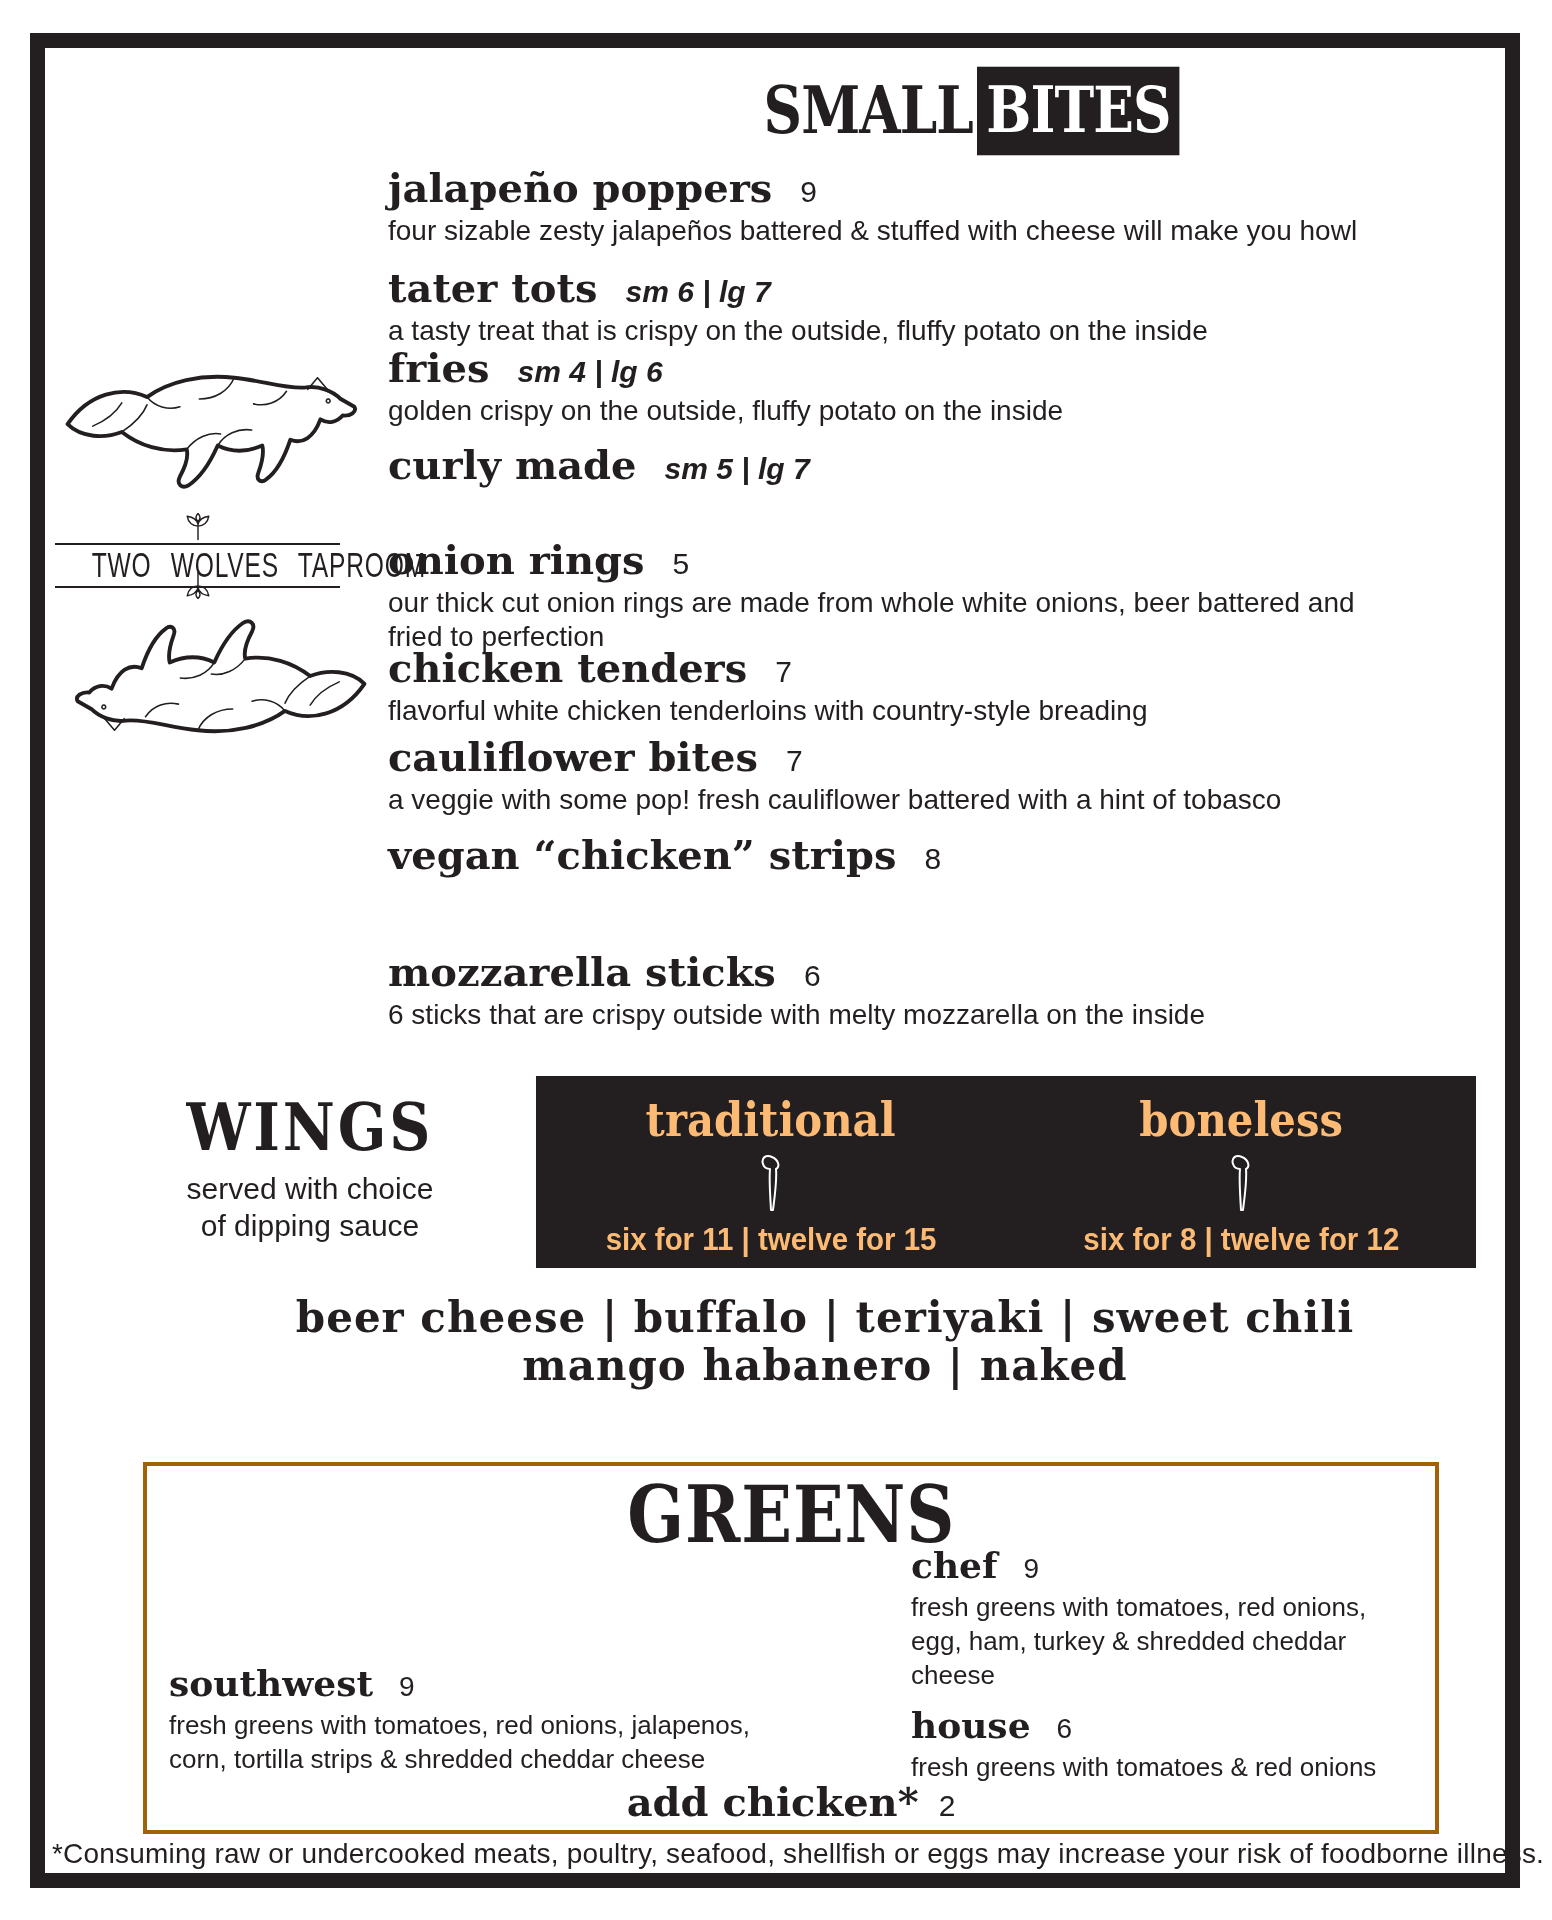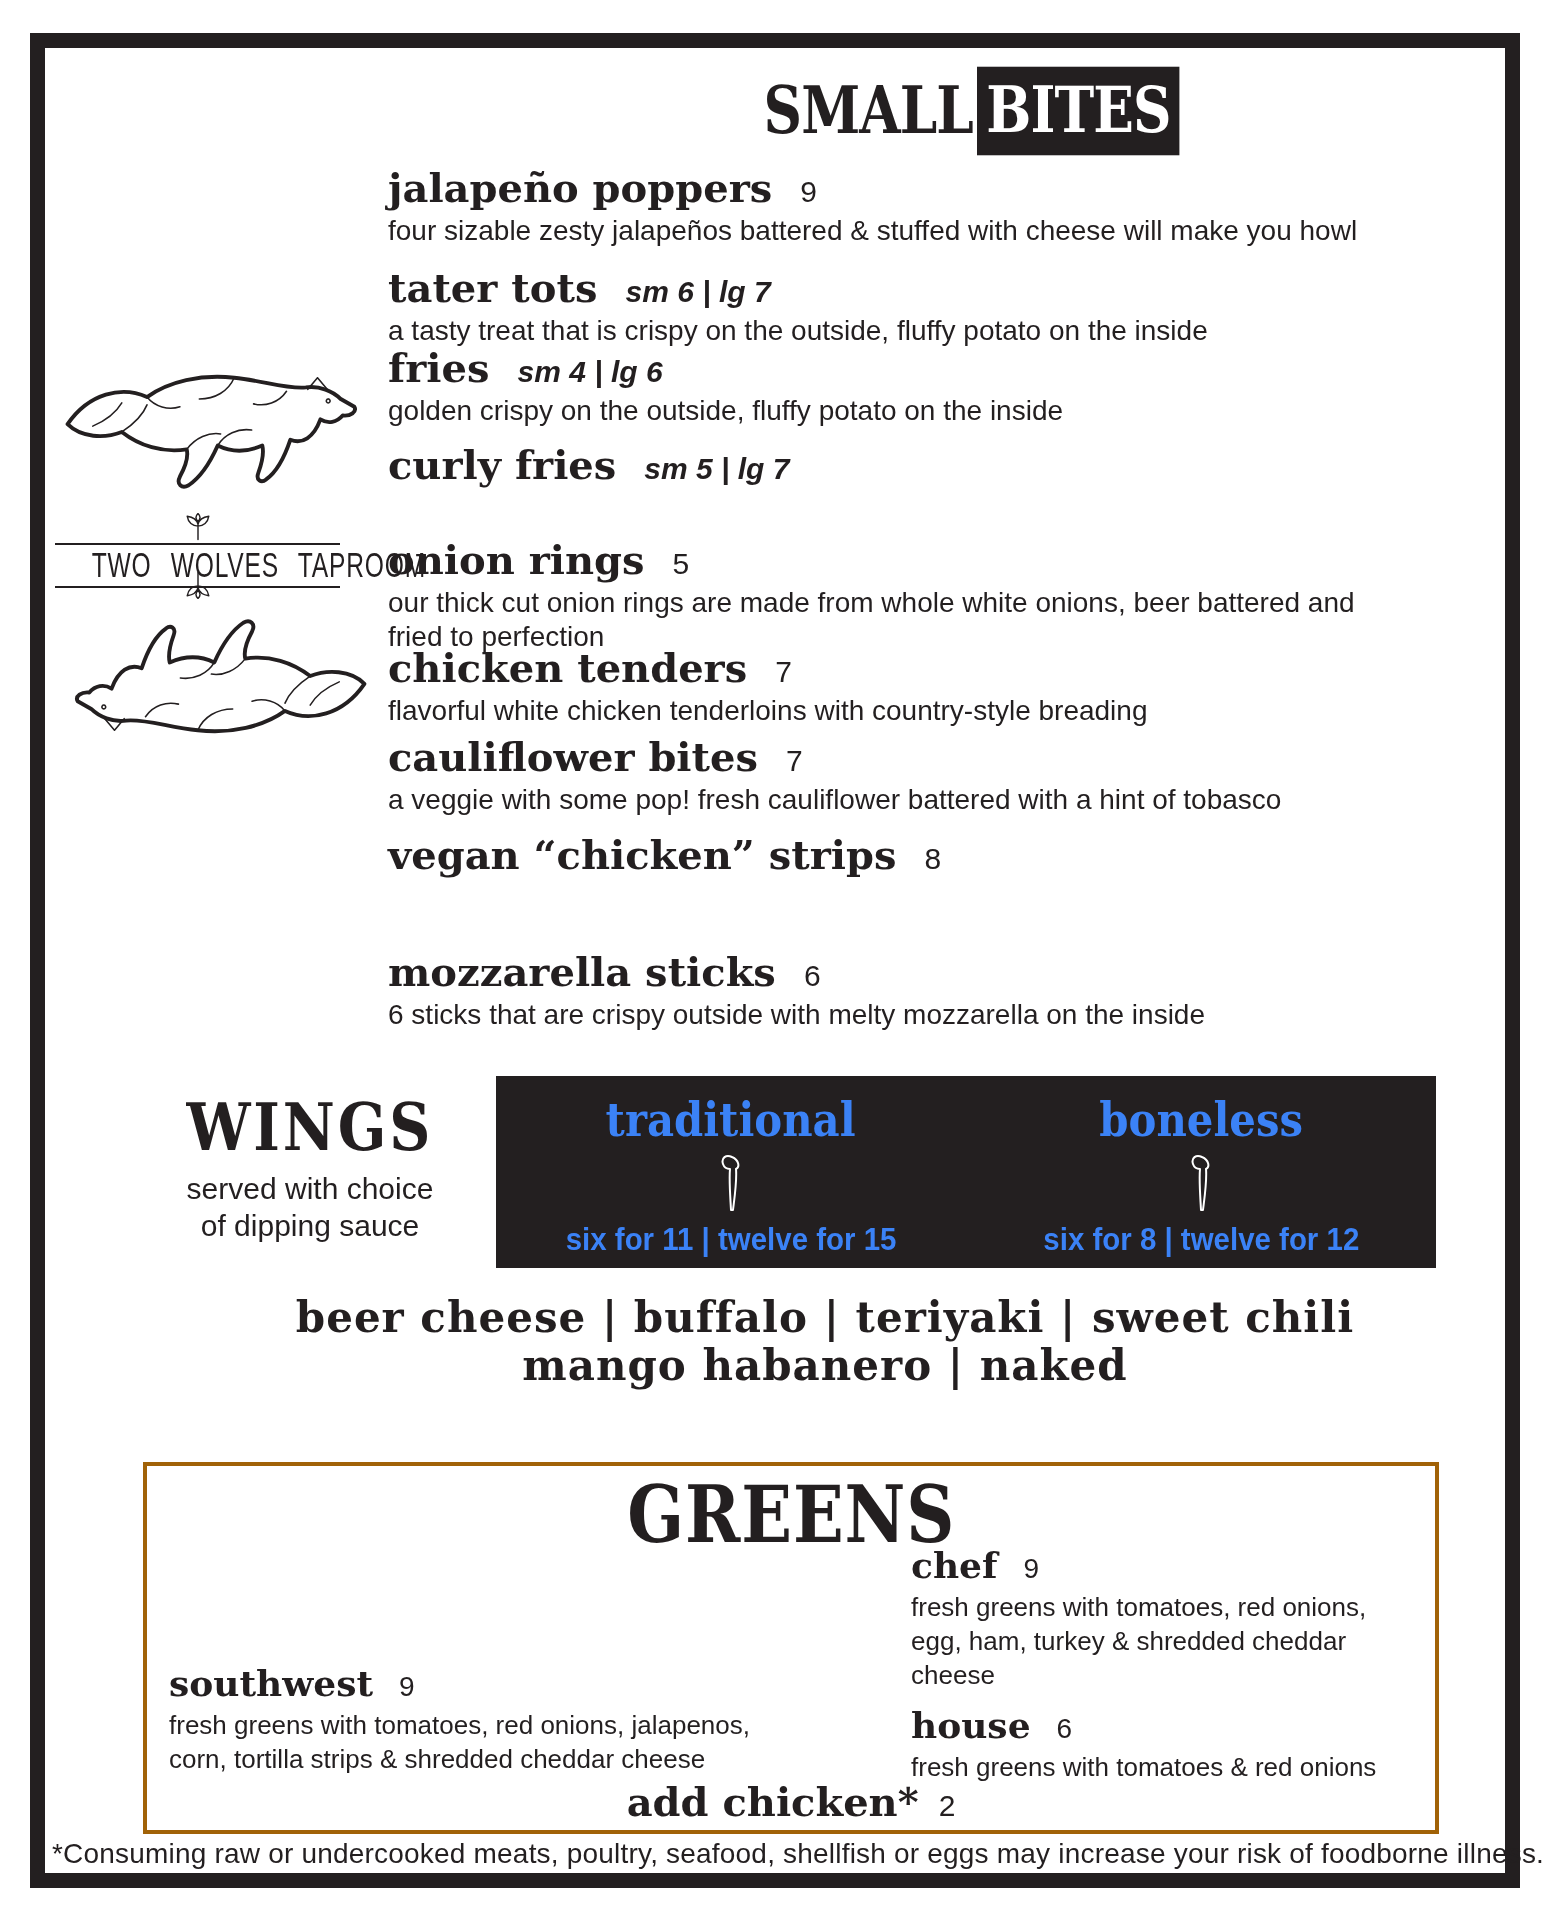--- a/index.html
+++ b/index.html
@@ -63,22 +63,22 @@
   .item-desc { margin-top:4px; font-size:28px; font-weight:300; line-height:34px; max-width:1020px; }
   .item-note { margin-top:6px; font-size:24px; font-weight:300; }
   
   .wings-left { position:absolute; left:145px; top:1092px; width:330px; text-align:center; }
   .wings-title {
     font-family:"DejaVu Serif", serif; font-weight:bold; font-size:60px;
     letter-spacing:3px; transform:scale(0.95,1.1); transform-origin:center; display:inline-block;
   }
   .wings-sub { font-size:30px; font-weight:400; line-height:37px; margin-top:8px; }
   .wings-box {
-    position:absolute; left:496px; top:1076px; width:940px; height:192px;
-    background:#231f20; color:#3b82f6; display:flex;
+    position:absolute; left:536px; top:1076px; width:940px; height:192px;
+    background:#231f20; color:#fdba74; display:flex;
   }
   .wing-col { flex:1; display:flex; flex-direction:column; align-items:center; padding-top:20px; }
   .wing-name {
     font-family:"DejaVu Serif", serif; font-weight:bold; font-size:44px; line-height:48px;
     transform:scale(0.95,1.05); display:inline-block;
   }
   .drumstick { width:26px; height:62px; margin-top:10px; }
   .wing-pricing { font-size:31px; font-weight:bold; margin-top:6px; letter-spacing:0px; transform:scale(0.95,1); }
   
   .sauces { position:absolute; left:160px; top:1294px; width:1330px; text-align:center; }
@@ -159,21 +159,21 @@
     </div>
     <div class="item">
       <span class="item-name">tater tots</span><span class="price sizes">sm 6 | lg 7</span>
       <div class="item-desc">a tasty treat that is crispy on the outside, fluffy potato on the inside</div>
     </div>
     <div class="item">
       <span class="item-name">fries</span><span class="price sizes">sm 4 | lg 6</span>
       <div class="item-desc">golden crispy on the outside, fluffy potato on the inside</div>
     </div>
     <div class="item">
-      <span class="item-name">curly fries</span><span class="price sizes">sm 5 | lg 7</span>
+      <span class="item-name">curly made</span><span class="price sizes">sm 5 | lg 7</span>
     </div>
     <div class="item">
       <span class="item-name">onion rings</span><span class="price light">5</span>
       <div class="item-desc">our thick cut onion rings are made from whole white onions, beer battered and fried to perfection</div>
     </div>
     <div class="item">
       <span class="item-name">chicken tenders</span><span class="price light">7</span>
       <div class="item-desc">flavorful white chicken tenderloins with country-style breading</div>
     </div>
     <div class="item">

